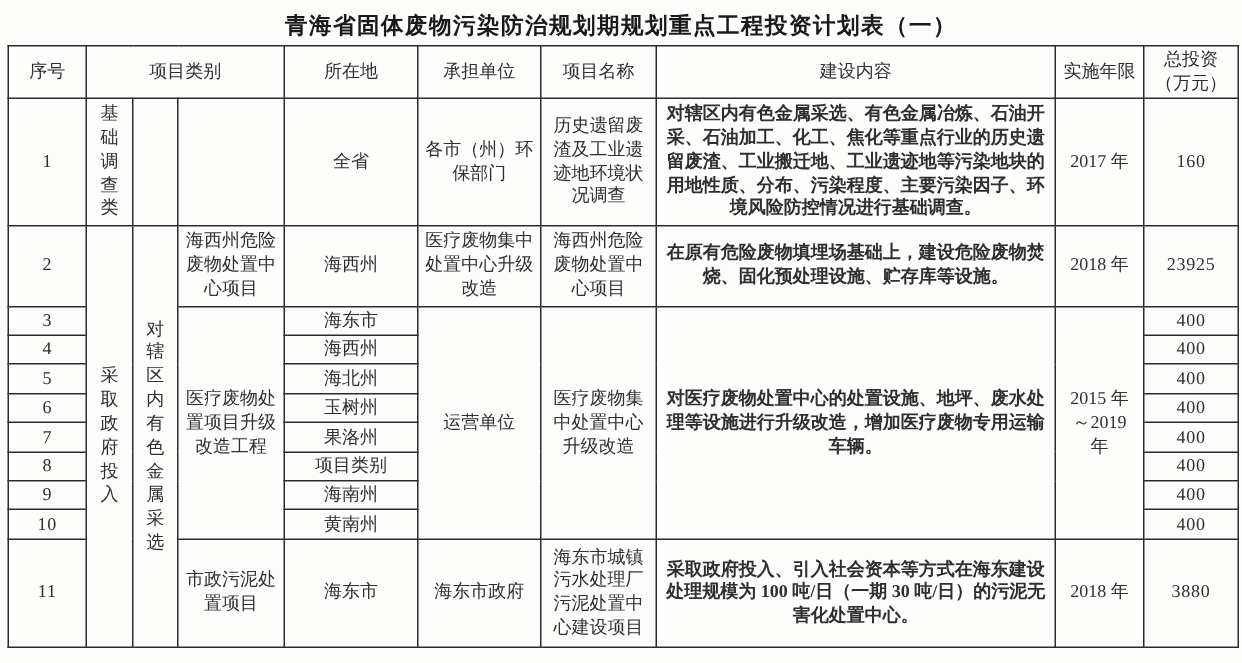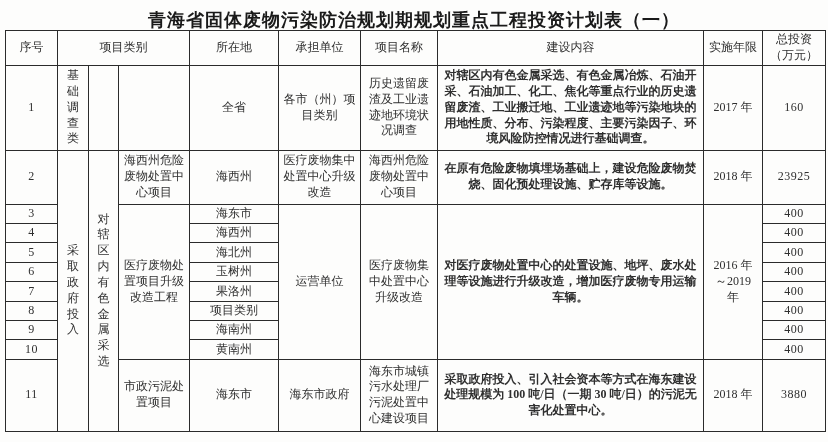--- a/index.html
+++ b/index.html
@@ -7,21 +7,21 @@
     width: 828px; height: 442px;
     background: #fdfdfc;
     font-family: "Liberation Serif", "DejaVu Serif", serif;
     color: #2f2f2f;
     overflow: hidden;
     box-sizing: border-box;
   }
   .doc-title {
     text-align: center;
     font-weight: bold;
-    font-size: 18px;
+    font-size: 15px;
     color: #1a1a1a;
     padding-top: 8px;
     height: 22px;
     letter-spacing: 1px;
   }
   table.plan {
     border-collapse: collapse;
     table-layout: fixed;
     margin-left: 5px;
     width: 820px;
@@ -84,21 +84,21 @@
         <div>（万元）</div>
       </td>
     </tr>
 
     <tr class="h-r1">
       <td class="num">1</td>
       <td>基础调查类</td>
       <td></td>
       <td></td>
       <td>全省</td>
-      <td>各市（州）项目类别</td>
+      <td>各市（州）环保部门</td>
       <td>历史遗留废渣及工业遗迹地环境状况调查</td>
       <td class="content">对辖区内有色金属采选、有色金属冶炼、石油开采、石油加工、化工、焦化等重点行业的历史遗留废渣、工业搬迁地、工业遗迹地等污染地块的用地性质、分布、污染程度、主要污染因子、环境风险防控情况进行基础调查。</td>
       <td>2017 年</td>
       <td class="num">160</td>
     </tr>
 
     <tr class="h-r2">
       <td class="num">2</td>
       <td rowspan="10">采取政府投入</td>
       <td rowspan="10">对辖区内有色金属采选</td>
@@ -111,21 +111,21 @@
       <td class="num">23925</td>
     </tr>
 
     <tr class="h-sm">
       <td class="num">3</td>
       <td rowspan="8">医疗废物处置项目升级改造工程</td>
       <td>海东市</td>
       <td rowspan="8">运营单位</td>
       <td rowspan="8">医疗废物集中处置中心升级改造</td>
       <td rowspan="8" class="content">对医疗废物处置中心的处置设施、地坪、废水处理等设施进行升级改造，增加医疗废物专用运输车辆。</td>
-      <td rowspan="8">2016 年～2019 年</td>
+      <td rowspan="8">2015 年～2019 年</td>
       <td class="num">400</td>
     </tr>
     <tr class="h-sm">
       <td class="num">4</td>
       <td>海西州</td>
       <td class="num">400</td>
     </tr>
     <tr class="h-sm">
       <td class="num">5</td>
       <td>海北州</td>

